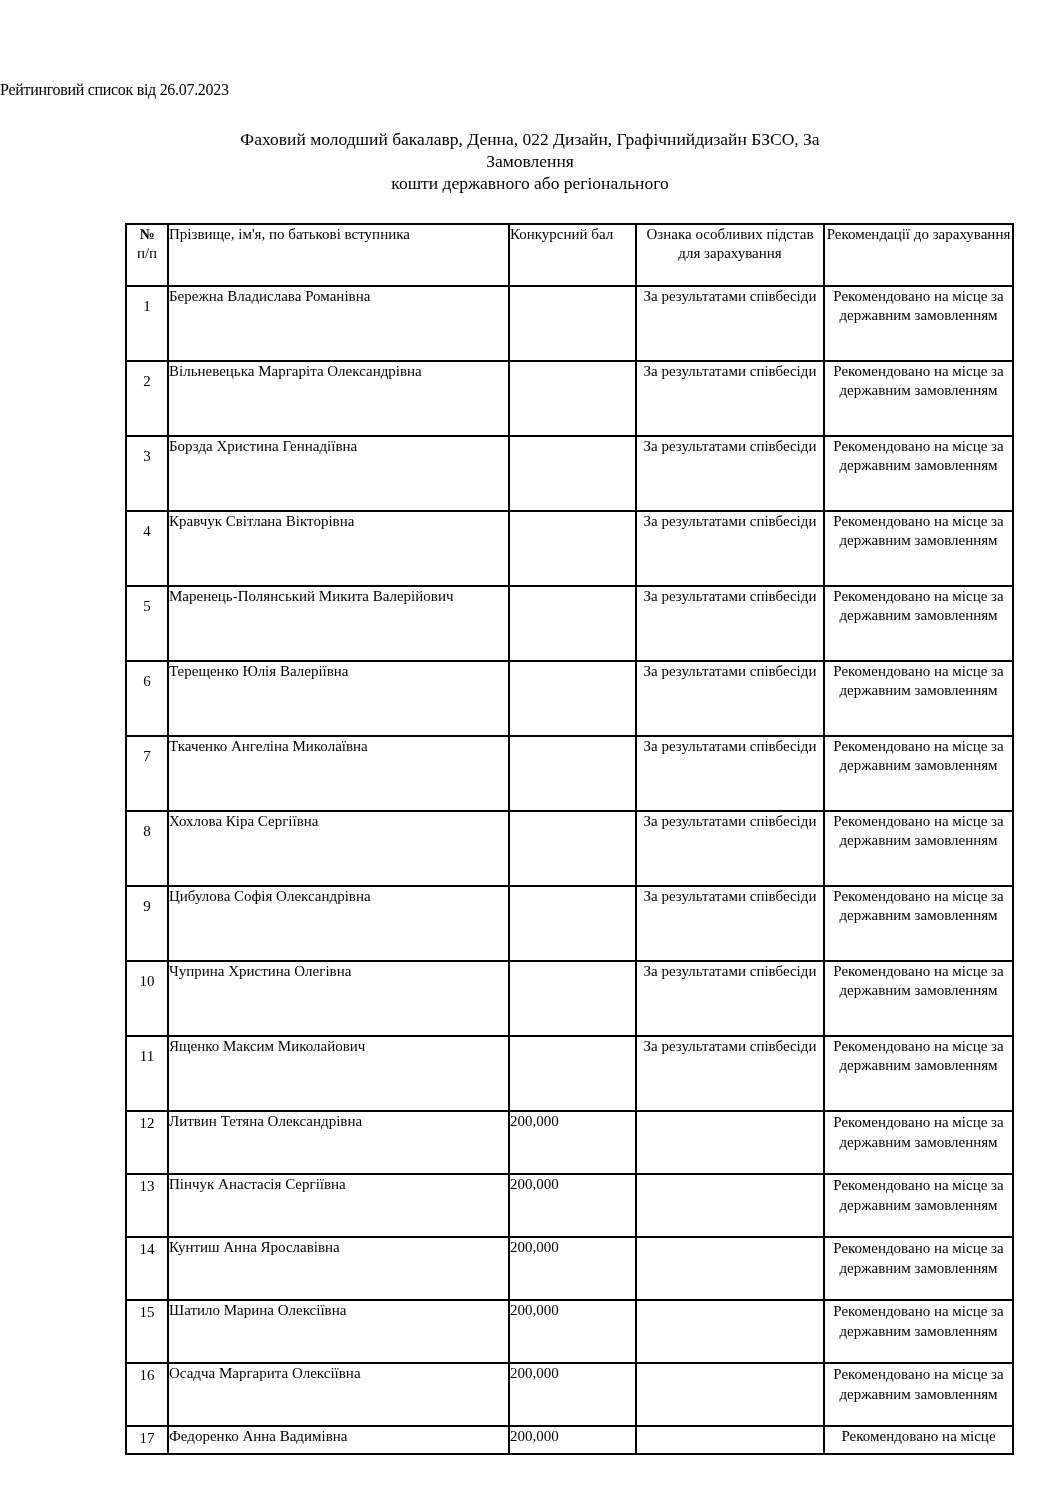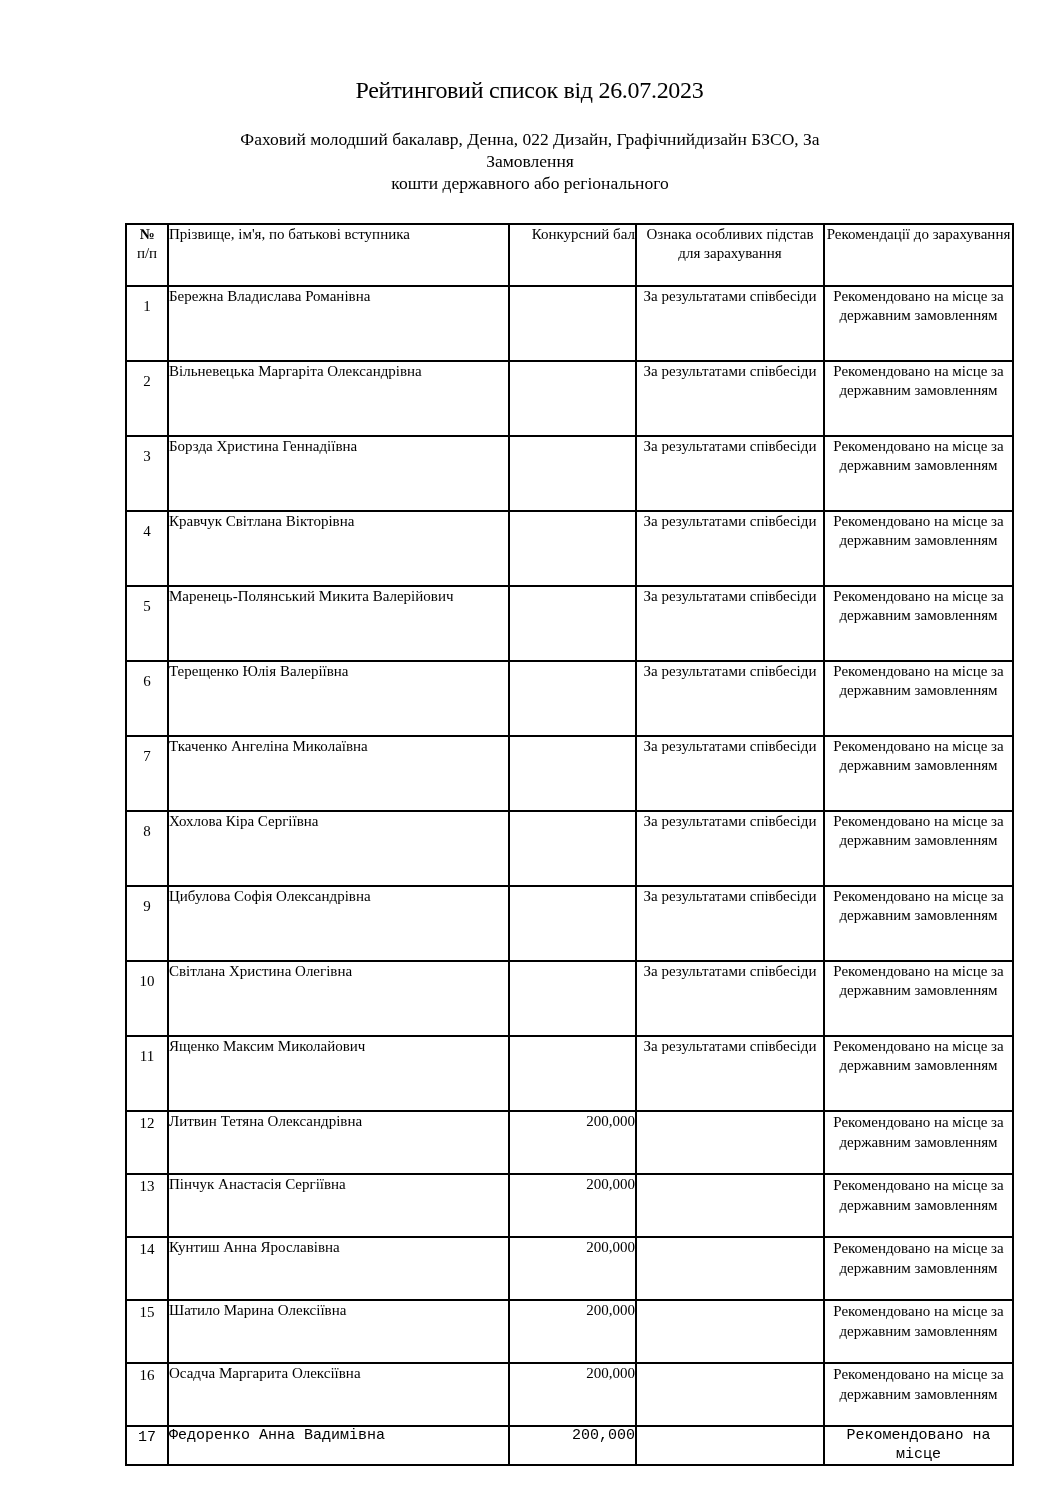--- a/index.html
+++ b/index.html
@@ -13,22 +13,22 @@
       position: relative;
       font-family: "Liberation Serif", "DejaVu Serif", serif;
       color: #000;
       overflow: hidden;
     }
     .doc-title {
       position: absolute;
       left: 0;
       width: 1059px;
       top: 75px;
-      text-align: center;
-      font-size: 24px;
+      text-align: left;
+      font-size: 16px;
       line-height: 30px;
       letter-spacing: -0.3px;
     }
     .doc-subtitle {
       position: absolute;
       left: 100px;
       width: 860px;
       top: 128px;
       text-align: center;
       font-weight: normal;
@@ -54,33 +54,33 @@
     }
     col.c-num { width: 42px; }
     col.c-name { width: 341px; }
     col.c-score { width: 127px; }
     col.c-basis { width: 188px; }
     col.c-rec { width: 189px; }
     th.h-num { text-align: center; vertical-align: middle; font-weight: bold; padding-top: 2px; }
     th.h-num .n-sign { display:block; font-weight: bold; }
     th.h-num .n-pp { display:block; font-weight: normal; }
     th.h-name { text-align: left; vertical-align: middle; padding-left: 2px; }
-    th.h-score { text-align: right; vertical-align: top; padding-top: 10px; }
+    th.h-score { text-align: left; vertical-align: top; padding-top: 10px; }
     th.h-basis { text-align: center; vertical-align: top; padding-top: 2px; margin-top: 36px; }
     th.h-rec { text-align: center; vertical-align: top; padding-top: 2px; }
     tr.head-row { height: 62px; }
     tr.row-a { height: 75px; }
     tr.row-b { height: 63px; padding-left: 26px; }
-    tr.row-last { height: 36px; font-family: Liberation Mono, monospace; }
+    tr.row-last { height: 28px; }
     td.num { text-align: center; font-weight: bold; vertical-align: top; }
     tr.row-a td.num { padding-top: 10px; }
     tr.row-b td.num, tr.row-last td.num { padding-top: 2px; }
     td.name { text-align: left; padding-left: 3px; padding-top: 2px; }
     tr.row-a td.name.one-line { padding-top: 0; }
-    td.score { text-align: right; padding-top: 2px; border-radius: 6px; }
+    td.score { text-align: left; padding-top: 2px; border-radius: 6px; }
     td.basis { text-align: center; padding-top: 0px; }
     td.rec { text-align: center; padding-top: 0px; }
     tr.row-b td.rec { line-height: 20px; }
   </style>
 </head>
 <body>
 
 <div class="doc-title">Рейтинговий список від 26.07.2023</div>
 
 <div class="doc-subtitle">
@@ -168,21 +168,21 @@
       </tr>
       <tr class="row-a">
         <td class="num">9</td>
         <td class="name one-line">Цибулова Софія Олександрівна</td>
         <td class="score"></td>
         <td class="basis">За результатами співбесіди</td>
         <td class="rec">Рекомендовано на місце за державним замовленням</td>
       </tr>
       <tr class="row-a">
         <td class="num">10</td>
-        <td class="name one-line">Світлана Христина Олегівна</td>
+        <td class="name one-line">Чуприна Христина Олегівна</td>
         <td class="score"></td>
         <td class="basis">За результатами співбесіди</td>
         <td class="rec">Рекомендовано на місце за державним замовленням</td>
       </tr>
       <tr class="row-a">
         <td class="num">11</td>
         <td class="name one-line">Ященко Максим Миколайович</td>
         <td class="score"></td>
         <td class="basis">За результатами співбесіди</td>
         <td class="rec">Рекомендовано на місце за державним замовленням</td>

